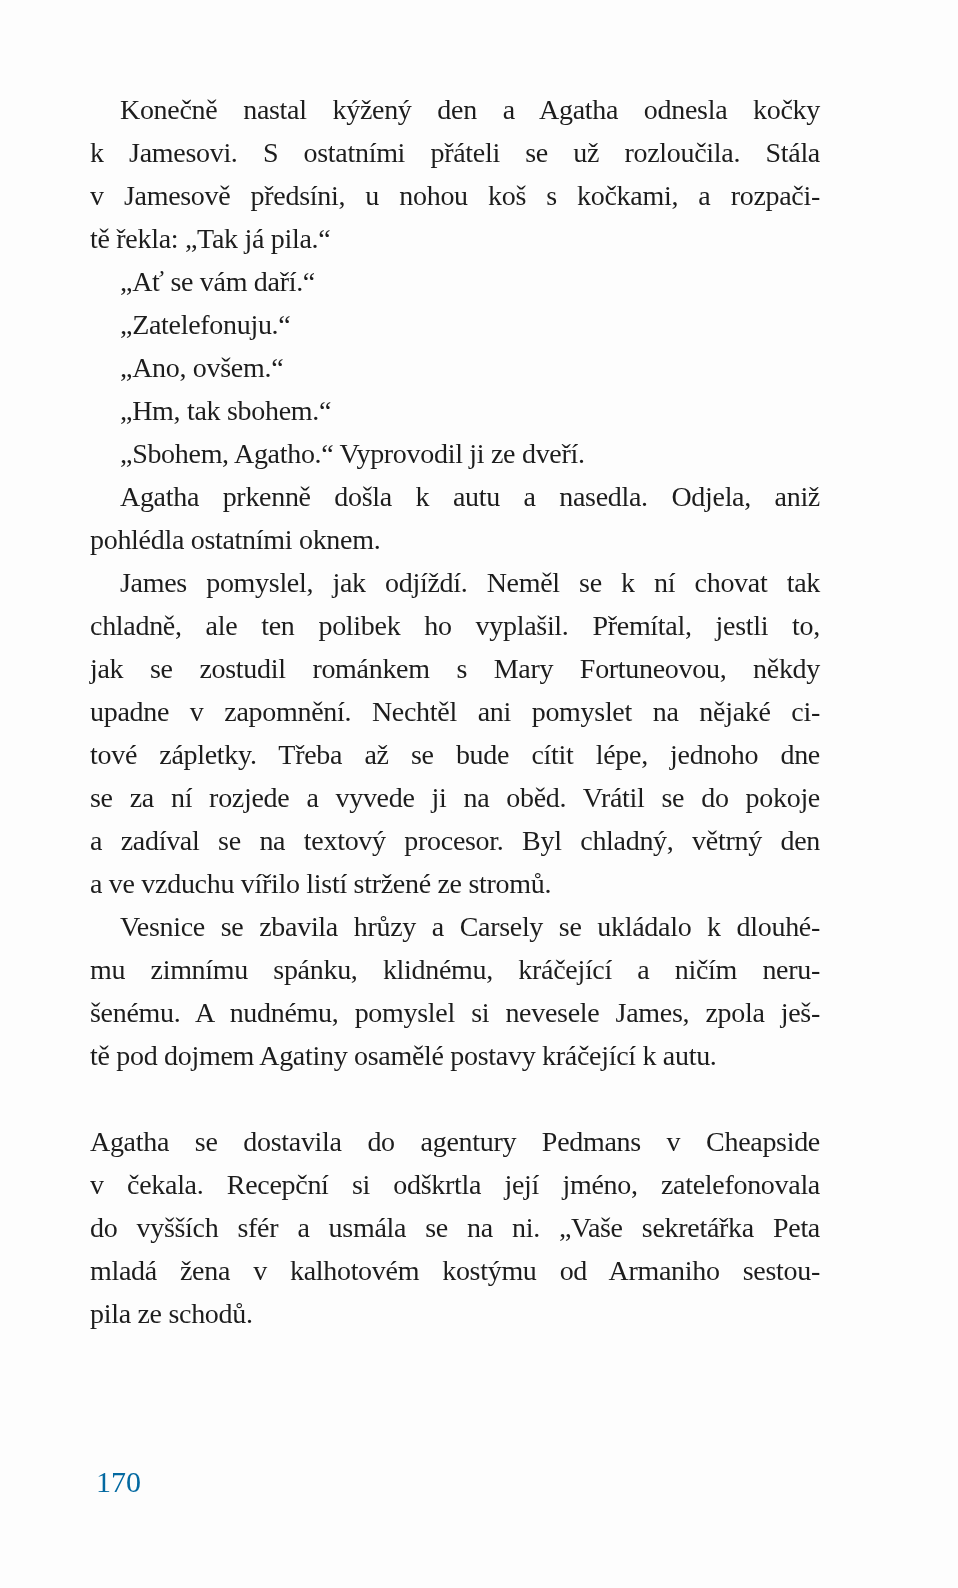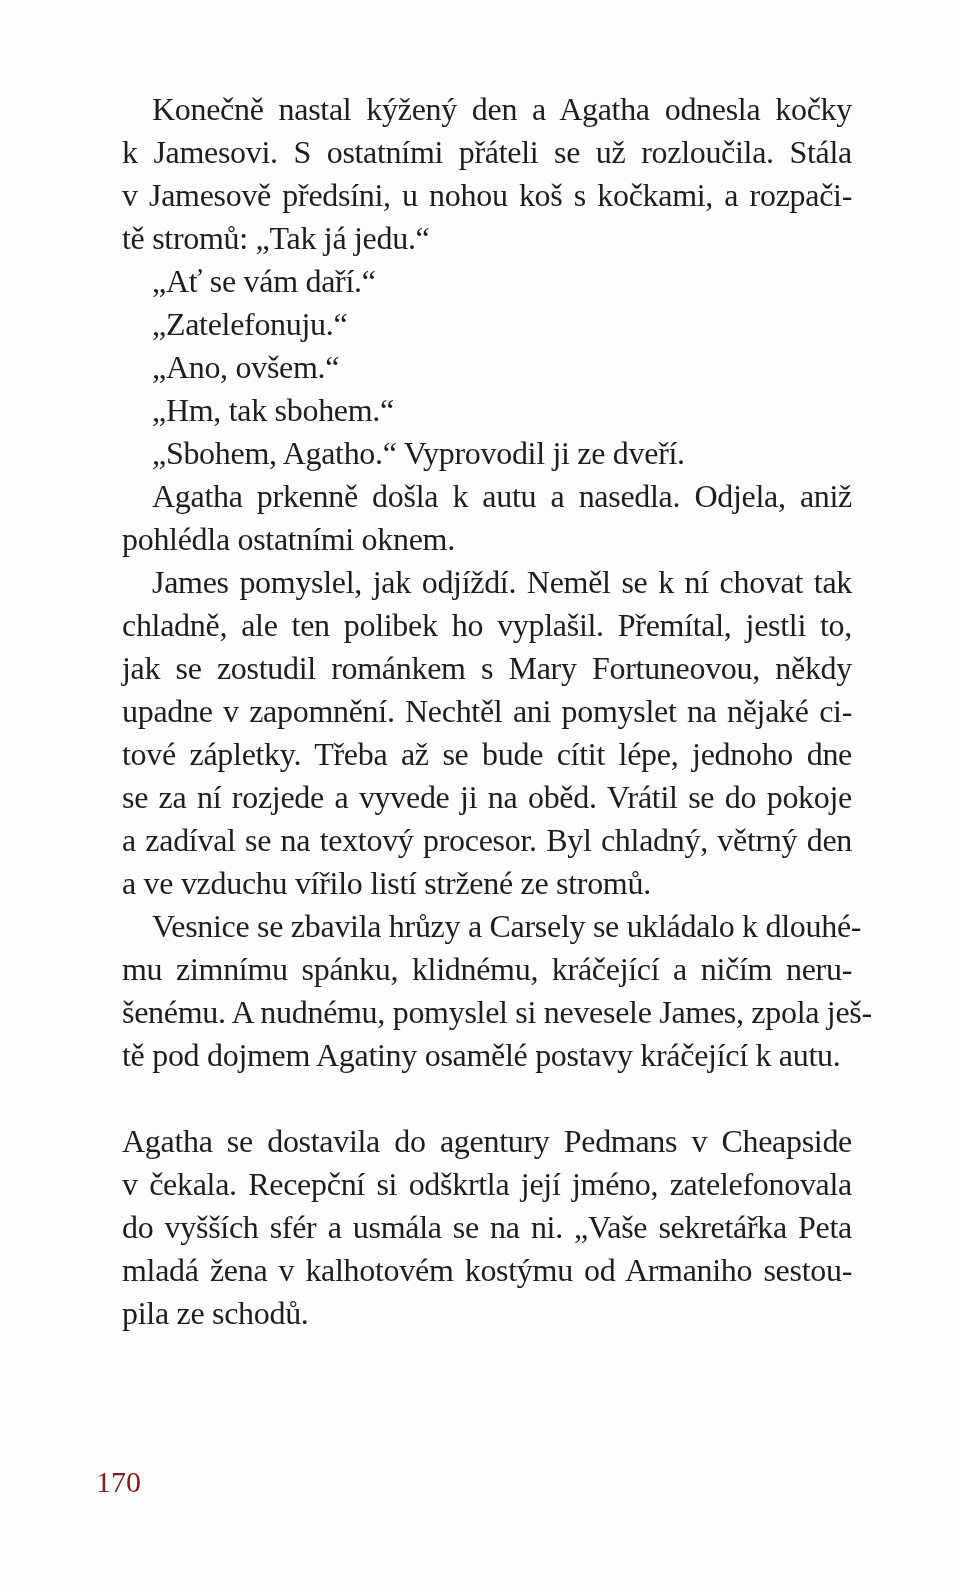--- a/index.html
+++ b/index.html
@@ -18,24 +18,23 @@
     height: 1588px;
     background: #fdfdfd;
     color: #1d1d1d;
     font-family: "Liberation Serif", "DejaVu Serif", serif;
   }
   .text-block {
     position: absolute;
     left: 90px;
     top: 88px;
     width: 730px;
-    font-size: 32px;
+    font-size: 28px;
     line-height: 43px;
     letter-spacing: -0.3px;
-    margin-left: 32px;
   }
   p.para {
     margin: 0;
     padding: 0;
   }
   p.para.section-break {
     margin-top: 43px;
   }
   .line {
     display: block;
@@ -47,33 +46,33 @@
   }
   .line.indent {
     text-indent: 30px;
   }
   .page-number {
     position: absolute;
     left: 96px;
     top: 1460px;
     font-size: 30px;
     line-height: 43px;
-    color: #7f1d1d;
+    color: #0369a1;
   }
 </style>
 </head>
 <body>
 
 <div class="book-page">
   <div class="text-block">
       <p class="para">
         <span class="line just indent">Konečně nastal kýžený den a Agatha odnesla kočky</span>
         <span class="line just">k Jamesovi. S ostatními přáteli se už rozloučila. Stála</span>
         <span class="line just">v Jamesově předsíni, u nohou koš s kočkami, a rozpači-</span>
-        <span class="line">tě stromů: „Tak já jedu.“</span>
+        <span class="line">tě řekla: „Tak já pila.“</span>
       </p>
       <p class="para">
         <span class="line indent">„Ať se vám daří.“</span>
       </p>
       <p class="para">
         <span class="line indent">„Zatelefonuju.“</span>
       </p>
       <p class="para">
         <span class="line indent">„Ano, ovšem.“</span>
       </p>

